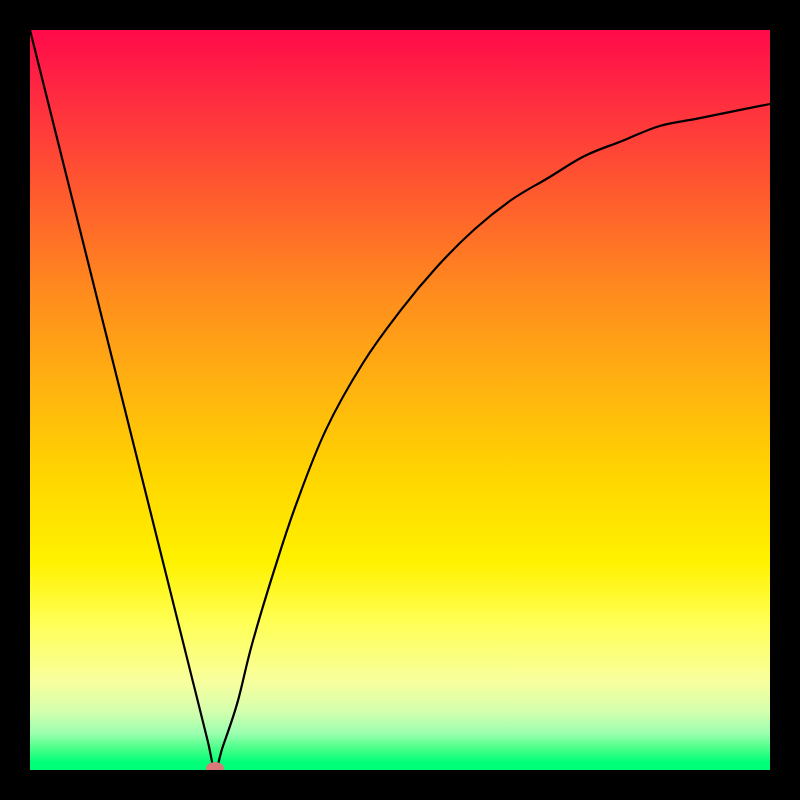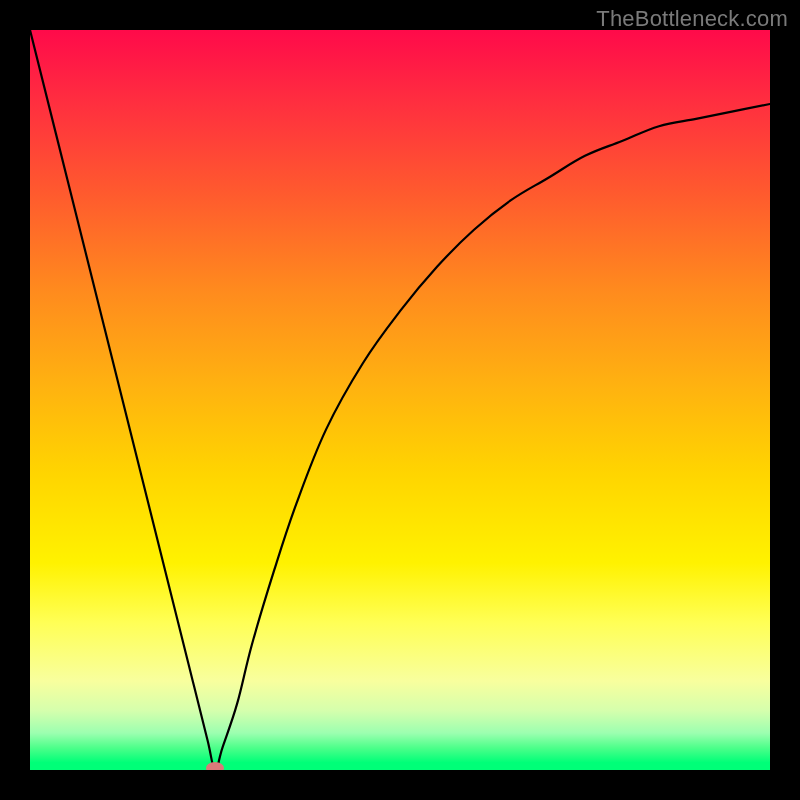--- a/index.html
+++ b/index.html
@@ -75,21 +75,20 @@
     font-size: 22px;
     letter-spacing: 0.2px;
     user-select: none;
   }
 </style>
 </head>
 <body>
 
 <div class="frame">
 
-  <div class="watermark">TheBottleneck.com</div>
 
   <div class="plot-area">
 
     <div class="gradient-bg"></div>
 
     <svg class="curve-svg" viewBox="0 0 740 740" preserveAspectRatio="none">
       <path id="curve-path" class="curve-path" d="M 0.00 0.00 C 6.66 26.64, 23.68 94.72, 37.00 148.00 C 50.32 201.28, 60.68 242.72, 74.00 296.00 C 87.32 349.28, 97.68 390.72, 111.00 444.00 C 124.32 497.28, 138.68 554.70, 148.00 592.00 C 157.32 629.30, 157.47 629.89, 162.80 651.20 C 168.13 672.51, 173.60 694.42, 177.60 710.40 C 181.60 726.38, 182.34 738.67, 185.00 740.00 C 187.66 741.33, 188.40 729.79, 192.40 717.80 C 196.40 705.81, 201.87 692.05, 207.20 673.40 C 212.53 654.75, 215.34 638.18, 222.00 614.20 C 228.66 590.22, 236.21 565.51, 244.20 540.20 C 252.19 514.89, 257.08 498.91, 266.40 473.60 C 275.72 448.29, 284.01 424.91, 296.00 399.60 C 307.99 374.29, 319.68 354.31, 333.00 333.00 C 346.32 311.69, 356.68 298.52, 370.00 281.20 C 383.32 263.88, 393.68 251.45, 407.00 236.80 C 420.32 222.15, 430.68 211.79, 444.00 199.80 C 457.32 187.81, 467.68 179.52, 481.00 170.20 C 494.32 160.88, 504.68 155.99, 518.00 148.00 C 531.32 140.01, 541.68 132.46, 555.00 125.80 C 568.32 119.14, 578.68 116.33, 592.00 111.00 C 605.32 105.67, 615.68 100.20, 629.00 96.20 C 642.32 92.20, 652.68 91.46, 666.00 88.80 C 679.32 86.14, 689.68 84.06, 703.00 81.40 C 716.32 78.74, 733.34 75.33, 740.00 74.00"></path>
     </svg>
 
     <div id="min-marker" class="marker" style="left: 185px; top: 738px; background: rgb(216, 122, 122);"></div>

